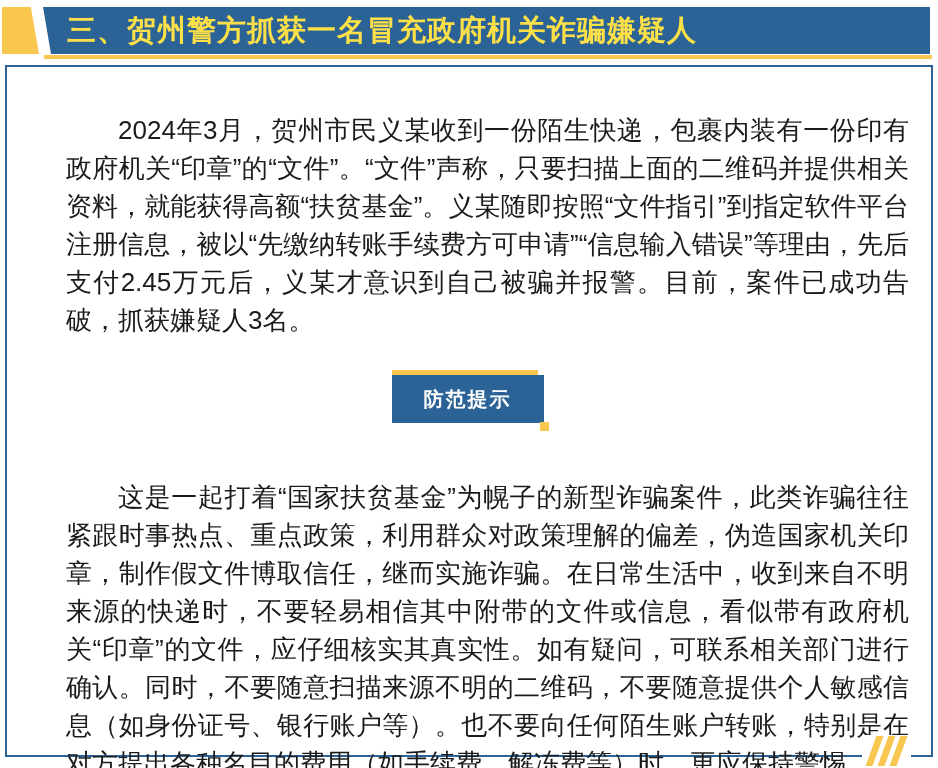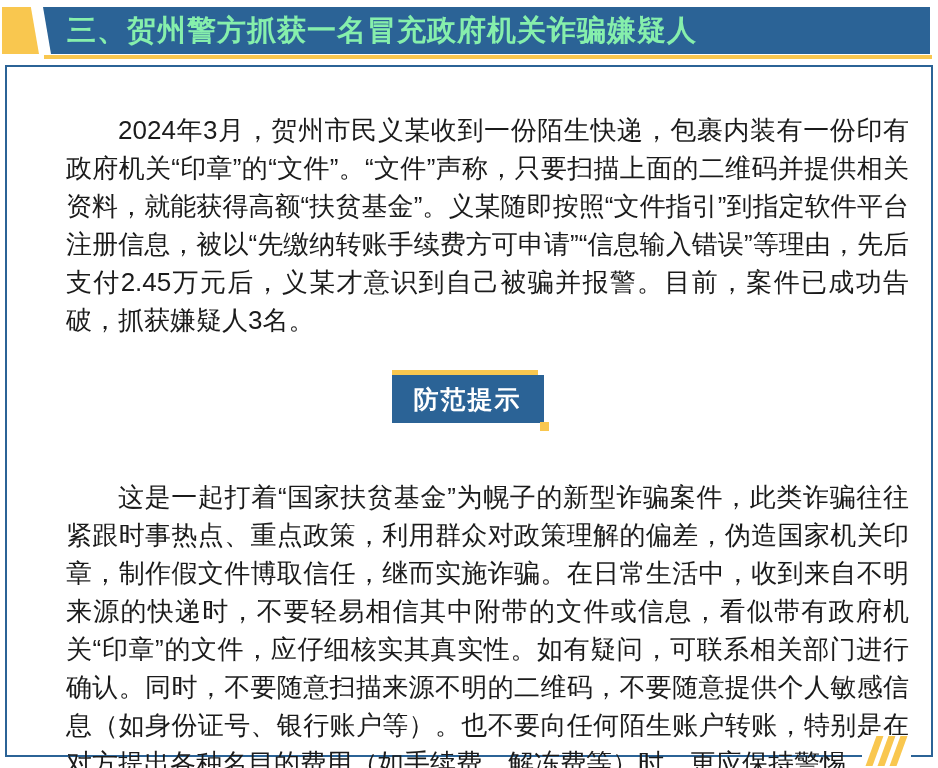--- a/index.html
+++ b/index.html
@@ -31,21 +31,21 @@
     position: absolute;
     left: 43px; top: 7px;
     width: 887px; height: 47px;
     background: var(--accent_blue);
     clip-path: polygon(0 0, 100% 0, 100% 100%, 8px 100%);
     display: flex;
     align-items: center;
     padding-left: 24px;
   }
   .header-title {
-    color: #86efac;
+    color: #fde047;
     font-size: 29px;
     font-weight: bold;
     letter-spacing: 1px;
     white-space: nowrap;
   }
   .header-underline {
     position: absolute;
     left: 44px; top: 55px;
     width: 888px; height: 4px;
     background: var(--accent_yellow);
@@ -87,21 +87,21 @@
     position: absolute;
     left: 0; top: 0;
     width: 152px; height: 48px;
     background: var(--accent_blue);
     display: flex;
     align-items: center;
     justify-content: center;
   }
   .badge-label {
     color: #ffffff;
-    font-size: 25px;
+    font-size: 20px;
     font-weight: bold;
     letter-spacing: 2px;
     white-space: nowrap;
   }
   .badge-corner {
     position: absolute;
     right: -5px; bottom: -8px;
     width: 9px; height: 9px;
     background: var(--accent_yellow);
   }

